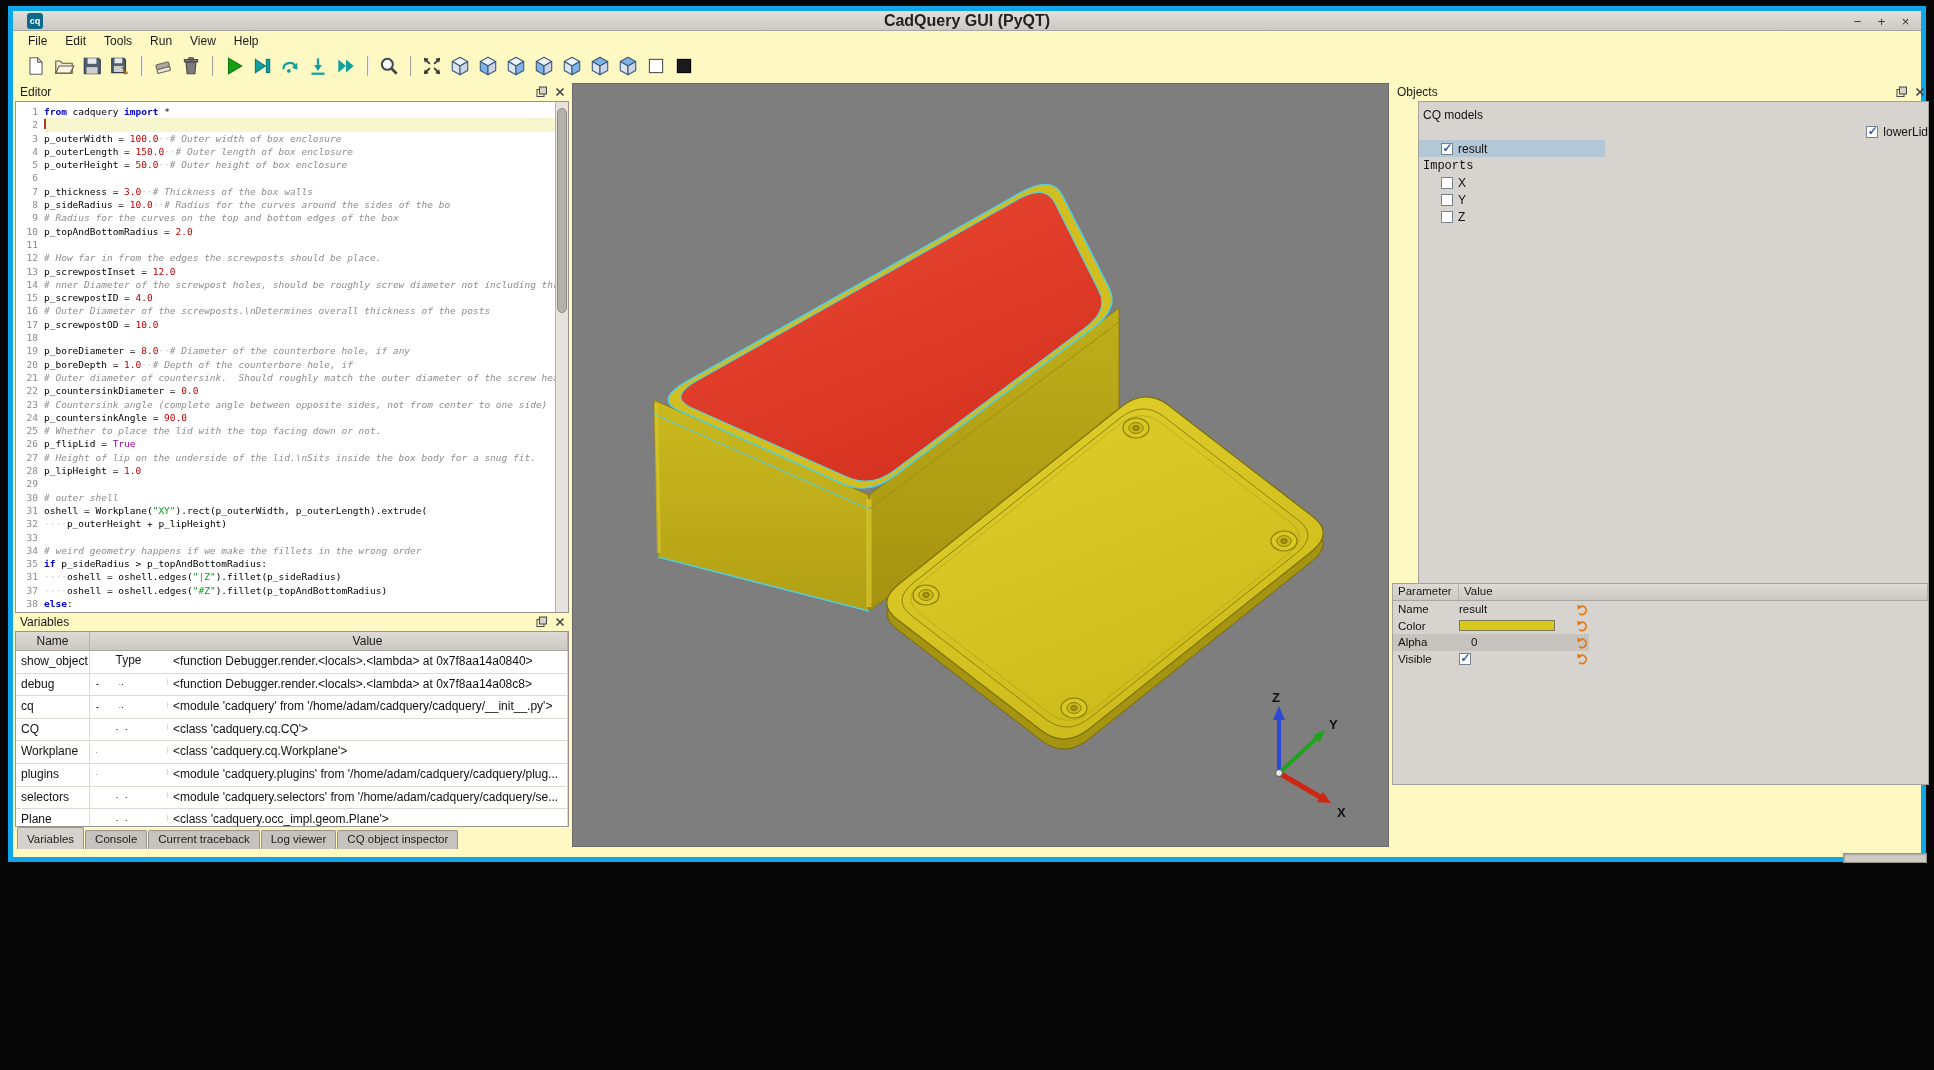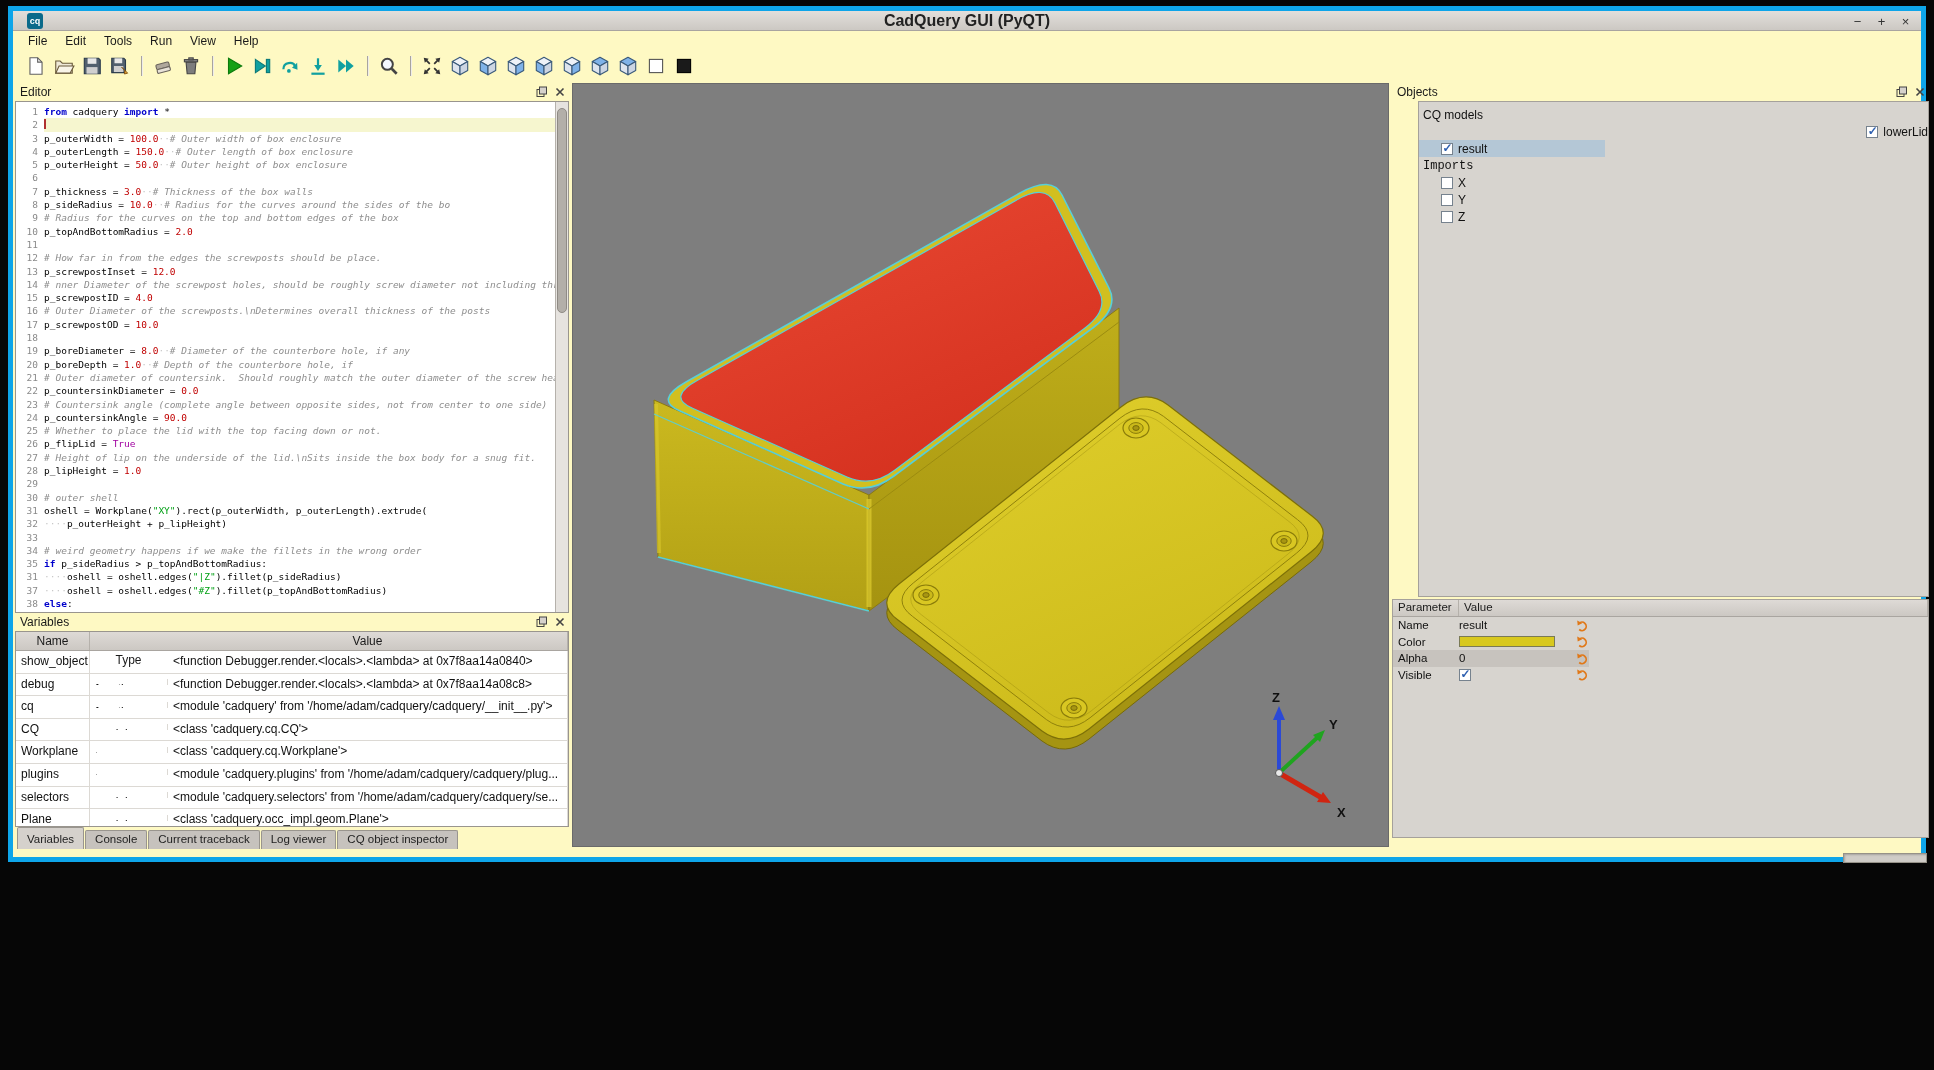--- a/index.html
+++ b/index.html
@@ -69,28 +69,28 @@
 
   
   .objects-panel{position:absolute;left:1378px;top:72px;width:539px;height:514px;}
   .objects-content{position:absolute;left:1px;right:1px;top:18px;bottom:0;border:1px solid #a5a19b;background:#d7d4cf;overflow:hidden;padding-top:4px;margin-left:26px;}
   .tree-row{display:flex;align-items:center;height:17px;font-size:12px;color:#111;gap:5px;}
   .tree-row.selected{background:#b4c7d6;width:186px;}
   .checkbox{width:12px;height:12px;background:#fff;border:1px solid #76828e;flex:none;position:relative;}
   .checkbox.checked::after{content:"✓";position:absolute;left:0.5px;top:-2.5px;font-size:12px;font-weight:bold;color:#2d5fb0;}
 
   
-  .params-panel{position:absolute;left:1378px;top:588px;width:539px;height:239px;}
+  .params-panel{position:absolute;left:1378px;top:572px;width:539px;height:202px;}
   .params-content{position:absolute;left:1px;right:1px;top:0;bottom:0;border:1px solid #a5a19b;background:#d7d4cf;overflow:hidden;}
   .param-header{display:flex;height:17px;background:linear-gradient(#dedad6,#ccc8c3);border-bottom:1px solid #a9a5a0;font-size:11.5px;color:#1a1a1a;}
   .param-header span{padding:1px 5px;border-right:1px solid #b5b1ab;}
   .ph0{width:66px;flex:none;}
   .ph1{flex:1;}
   .param-row{display:flex;align-items:center;height:16.5px;font-size:11.5px;color:#111;width:196px;}
-  .param-row.shaded{background:#c7c3be;}
+  .param-row.shaded{background:#c7c3be;gap:12px;}
   .param-name{width:66px;padding-left:5px;flex:none;}
   .param-value{flex:1;display:flex;align-items:center;}
   .color-swatch{width:96px;height:11px;border:1px solid #7a7a56;display:inline-block;}
   .undo-btn{width:13px;height:13px;flex:none;margin-left:3px;display:inline-flex;}
   .undo-btn svg{width:100%;height:100%;}
 
   
   .status-widget{position:absolute;left:1830px;top:842px;width:84px;height:10px;border:1px solid #969288;background:#cfccc7;box-shadow:inset 1px 1px 2px rgba(0,0,0,0.2);}
 </style>
 </head>

